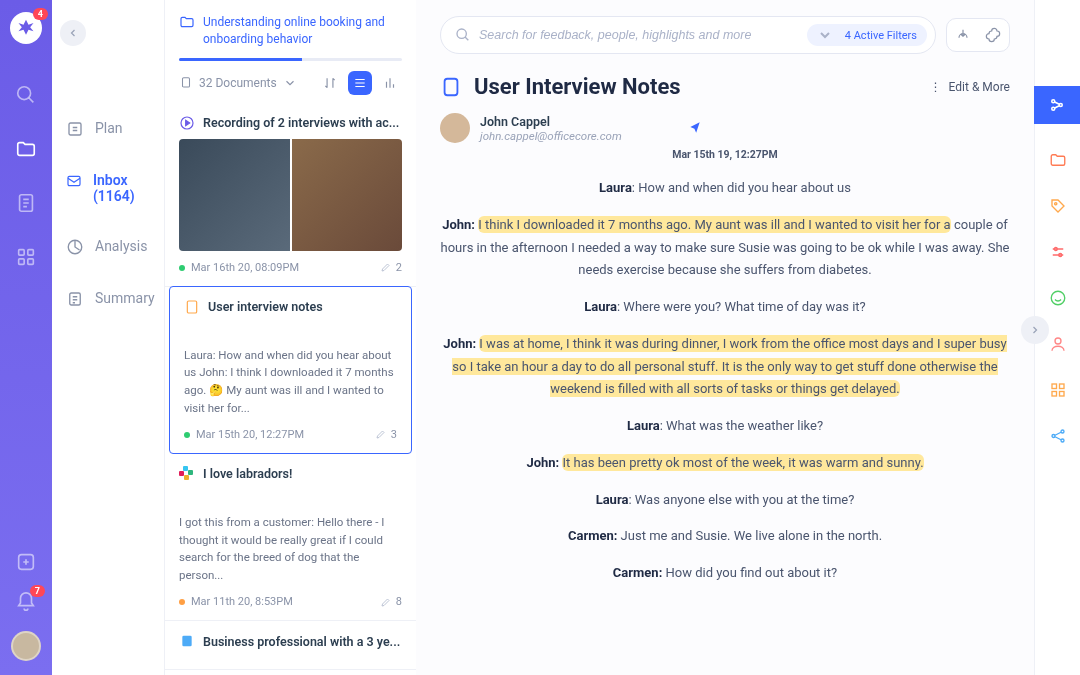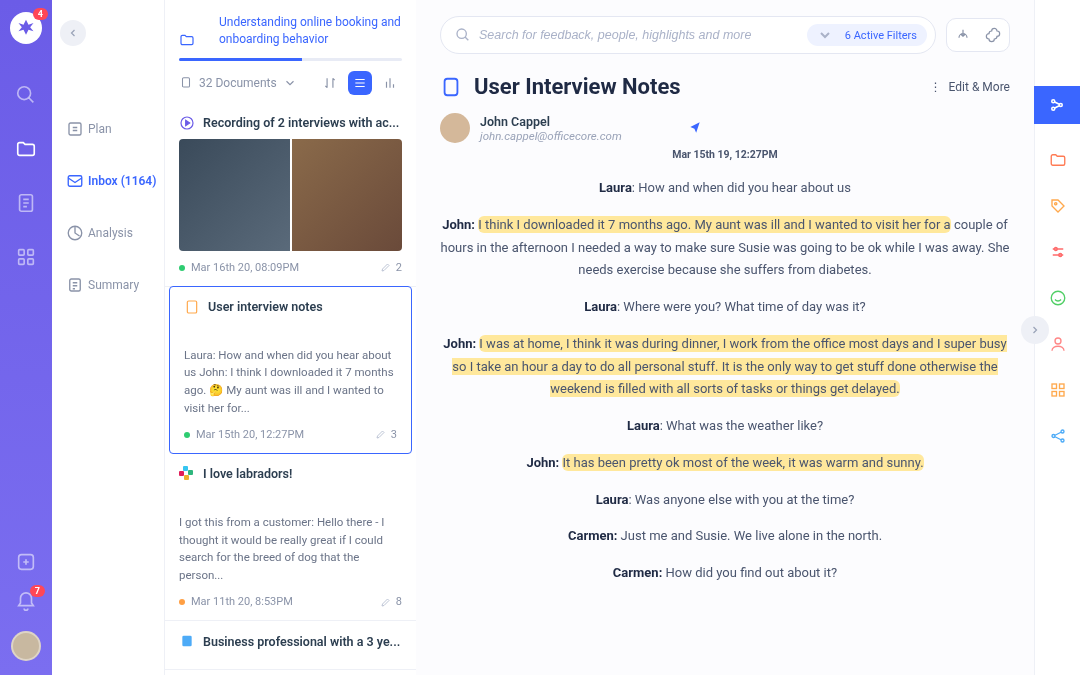--- a/index.html
+++ b/index.html
@@ -59,35 +59,35 @@
 .back-chip svg { stroke:#9aa3b8; }
 
 
 .nav2 {
   width: 112px;
   background: #fff;
   padding-top: 120px;
   display:flex; flex-direction:column; gap: 34px;
   padding-left: 14px;
 }
-.nav2-item { display:flex; align-items:center; gap:4px; font-size: 12px; color:#8a93a8; cursor:pointer; }
+.nav2-item { display:flex; gap:11px; font-size: 14px; color:#8a93a8; cursor:pointer; }
 .nav2-item.active { color:#3a66ff; font-weight:600; }
 .nav2-item svg { width:18px; height:18px; stroke:#8a93a8; fill:none; stroke-width:1.8; }
 .nav2-item.active svg { stroke:#3a66ff; }
 
 
 .list-panel {
   width: 252px;
   background: #fff;
   border-left: 1px solid #eef0f6;
   display:flex; flex-direction:column;
   overflow:hidden;
 }
 .list-header { padding: 14px 14px 8px; }
-.folder-row { display:flex; gap:24px; color:#3a66ff; font-size:12px; line-height:1.4; align-items:flex-end; }
+.folder-row { display:flex; gap:8px; color:#3a66ff; font-size:12px; line-height:1.4; align-items:flex-start; }
 .folder-row svg { flex-shrink:0; stroke:#3a66ff; width:16px; height:16px; fill:none; stroke-width:1.8; }
 .progress { height:3px; background:#e8ebf5; border-radius:2px; margin-top:10px; overflow:hidden; }
 .progress > div { height:100%; background:#3a66ff; width:55%; }
 .docs-row { display:flex; align-items:center; justify-content:space-between; margin-top:10px; }
 .docs-count { display:flex; align-items:center; gap:6px; font-size:12px; color:#8a93a8; }
 .docs-count svg { width:14px; height:14px; stroke:#8a93a8; fill:none; }
 .view-toggle { display:flex; gap:6px; }
 .vt-btn { width:24px; height:24px; border-radius:6px; display:flex; align-items:center; justify-content:center; cursor:pointer; }
 .vt-btn svg { width:14px; height:14px; }
 .vt-btn.sort svg { stroke:#8a93a8; fill:none; }
@@ -403,21 +403,21 @@
     <div class="search">
       <svg viewBox="0 0 24 24" stroke-width="2">
           <circle cx="10" cy="10" r="7"></circle>
           <path d="M20 20l-5-5"></path>
         </svg>
       <input type="text" placeholder="Search for feedback, people, highlights and more" style="">
       <span class="filters-pill">
         <svg width="8" height="8" viewBox="0 0 24 24" fill="none" stroke="#3a66ff" stroke-width="3">
             <path d="M6 9l6 6 6-6"></path>
           </svg>
-        <span>6 Active Filters</span>
+        <span>4 Active Filters</span>
       </span>
     </div>
     <div class="tool-btns">
       <div class="tool-btn">
           <svg viewBox="0 0 24 24">
             <path d="M6 16a6 6 0 1112 0M12 4v10m0 0l-3-3m3 3l3-3"></path>
           </svg>
         </div>
       <div class="tool-btn">
           <svg viewBox="0 0 24 24">

